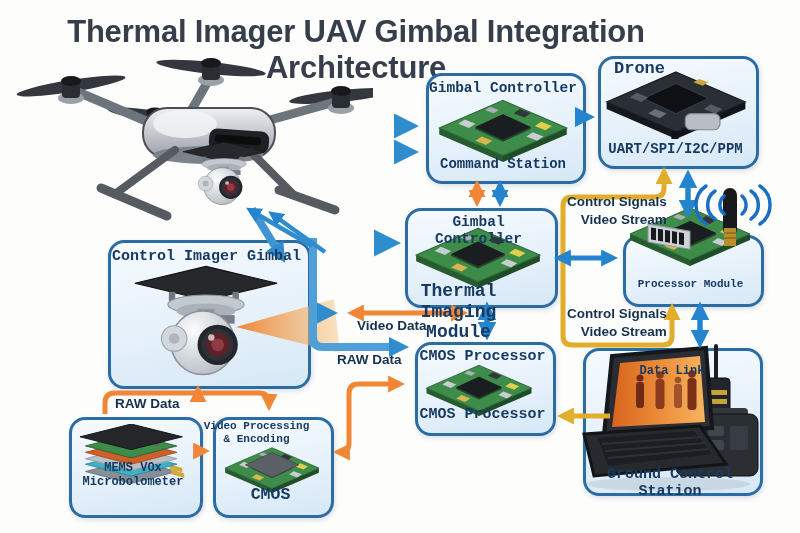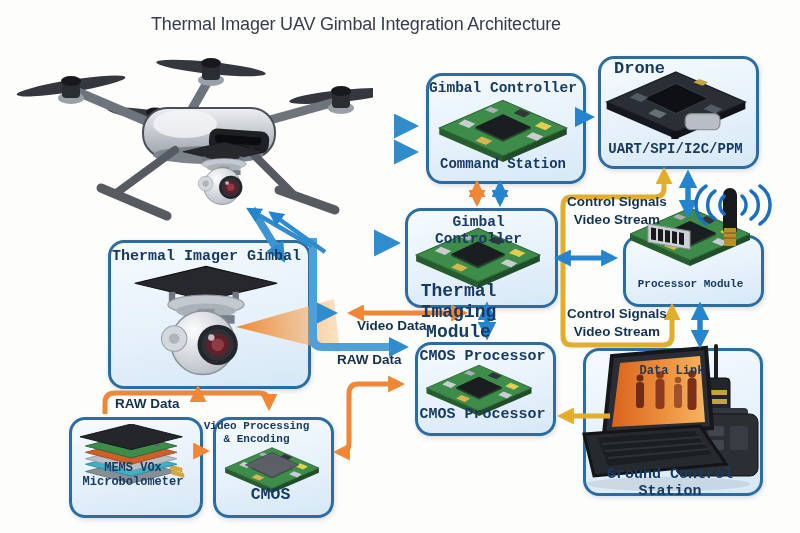--- a/index.html
+++ b/index.html
@@ -1,25 +1,25 @@
 <!DOCTYPE html>
 <html><head>
 <meta charset="utf-8">
 <style>
   html,body{margin:0;padding:0;background:#ffffff;}
   .stage{position:relative;width:800px;height:533px;background:#fdfdfc;overflow:hidden;
          font-family:"Liberation Sans", sans-serif;}
   .title{position:absolute;left:0;top:14px;width:712px;text-align:center;margin:0;
-         font-size:18px;font-weight:normal;color:#363d4b;letter-spacing:-0.2px;}
+         font-size:31px;font-weight:bold;color:#363d4b;letter-spacing:-0.2px;}
   .box{position:absolute;border:3px solid #2b6ca3;border-radius:16px;
        background:linear-gradient(170deg,#f5fafe 0%,#e6f1fb 55%,#d6e8f6 100%);
        box-shadow:1px 2px 5px rgba(50,80,120,0.18);}
   .bt,.bs{position:absolute;font-weight:bold;color:#173a63;text-align:center;line-height:1.15;font-family:Liberation Mono, monospace;}
   .el{position:absolute;font-weight:bold;color:#14314f;font-size:13.5px;line-height:1.3;
-      white-space:pre-line;text-align:center;}
+      white-space:pre-line;text-align:right;}
   svg.il{position:absolute;pointer-events:none;}
   #wires{position:absolute;left:0;top:0;pointer-events:none;}
 </style>
 </head>
 <body>
 
 <svg width="0" height="0" style="position:absolute" aria-hidden="true">
   <defs>
     <linearGradient id="gbl" x1="0" y1="0" x2="1" y2="0">
       <stop offset="0" stop-color="#cfe6f5"></stop>
@@ -329,21 +329,21 @@
   <div class="bs" style="left:426px;top:156px;width:154px;font-size:14px">Command Station</div>
 
   <div class="bt" style="left:614px;top:59px;font-size:17px">Drone</div>
   <div class="bs" style="left:598px;top:141px;width:155px;font-size:14px">UART/SPI/I2C/PPM</div>
 
   <div class="bt" style="left:405px;top:214px;width:147px;font-size:14.5px">Gimbal Controller</div>
   <div class="bs" style="left:385px;top:281px;width:147px;font-size:18px">Thermal Imaging Module</div>
 
   <div class="bt" style="left:623px;top:278px;width:135px;font-size:11px">Processor Module</div>
 
-  <div class="bt" style="left:108px;top:248px;width:197px;font-size:15px">Thermal Imager Gimbal</div>
+  <div class="bt" style="left:108px;top:248px;width:197px;font-size:15px">Control Imager Gimbal</div>
 
   <div class="bt" style="left:415px;top:348px;width:135px;font-size:15px">CMOS Processor</div>
   <div class="bs" style="left:415px;top:406px;width:135px;font-size:15px">CMOS Processor</div>
 
   <div class="bt" style="left:612px;top:365px;width:120px;font-size:12px">Data Link</div>
   <div class="bs" style="left:585px;top:466px;width:170px;font-size:15px">Ground Control Station</div>
 
   <div class="bt" style="left:73px;top:462px;width:120px;font-size:12px">MEMS VOx Microbolometer</div>
 
   <div class="bt" style="left:203px;top:420px;width:107px;font-size:11px">Video Processing &amp; Encoding</div>

